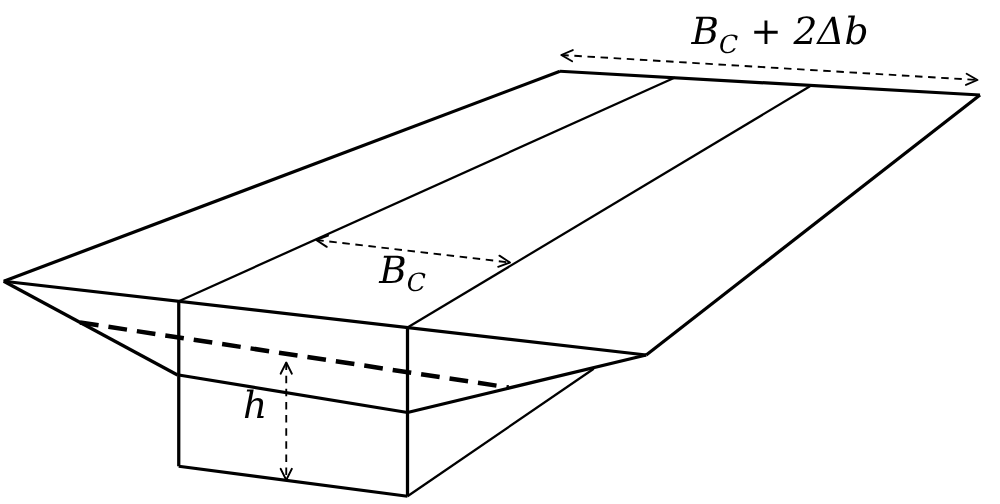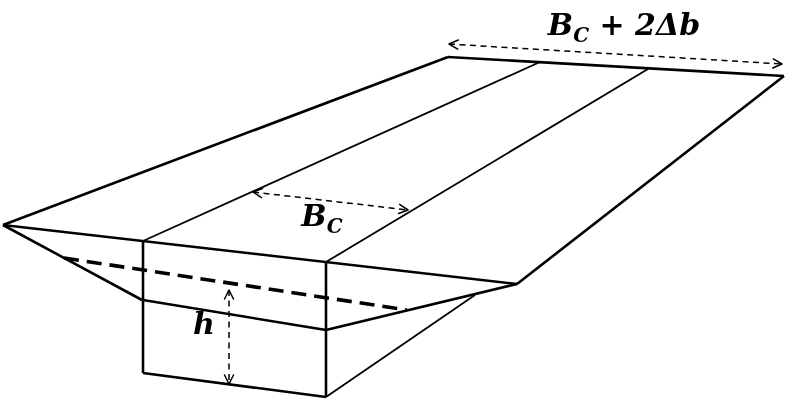--- a/index.html
+++ b/index.html
@@ -7,21 +7,20 @@
     padding: 0;
     background: #ffffff;
   }
   .figure {
     position: relative;
     width: 800px;
     height: 403px;
     background: #ffffff;
     overflow: hidden;
     font-family: "DejaVu Serif", "Liberation Serif", serif;
-    font-weight: bold;
   }
   .figure svg {
     display: block;
     width: 800px;
     height: 403px;
   }
   .diagram-label {
     font-style: italic;
   }
 </style>

